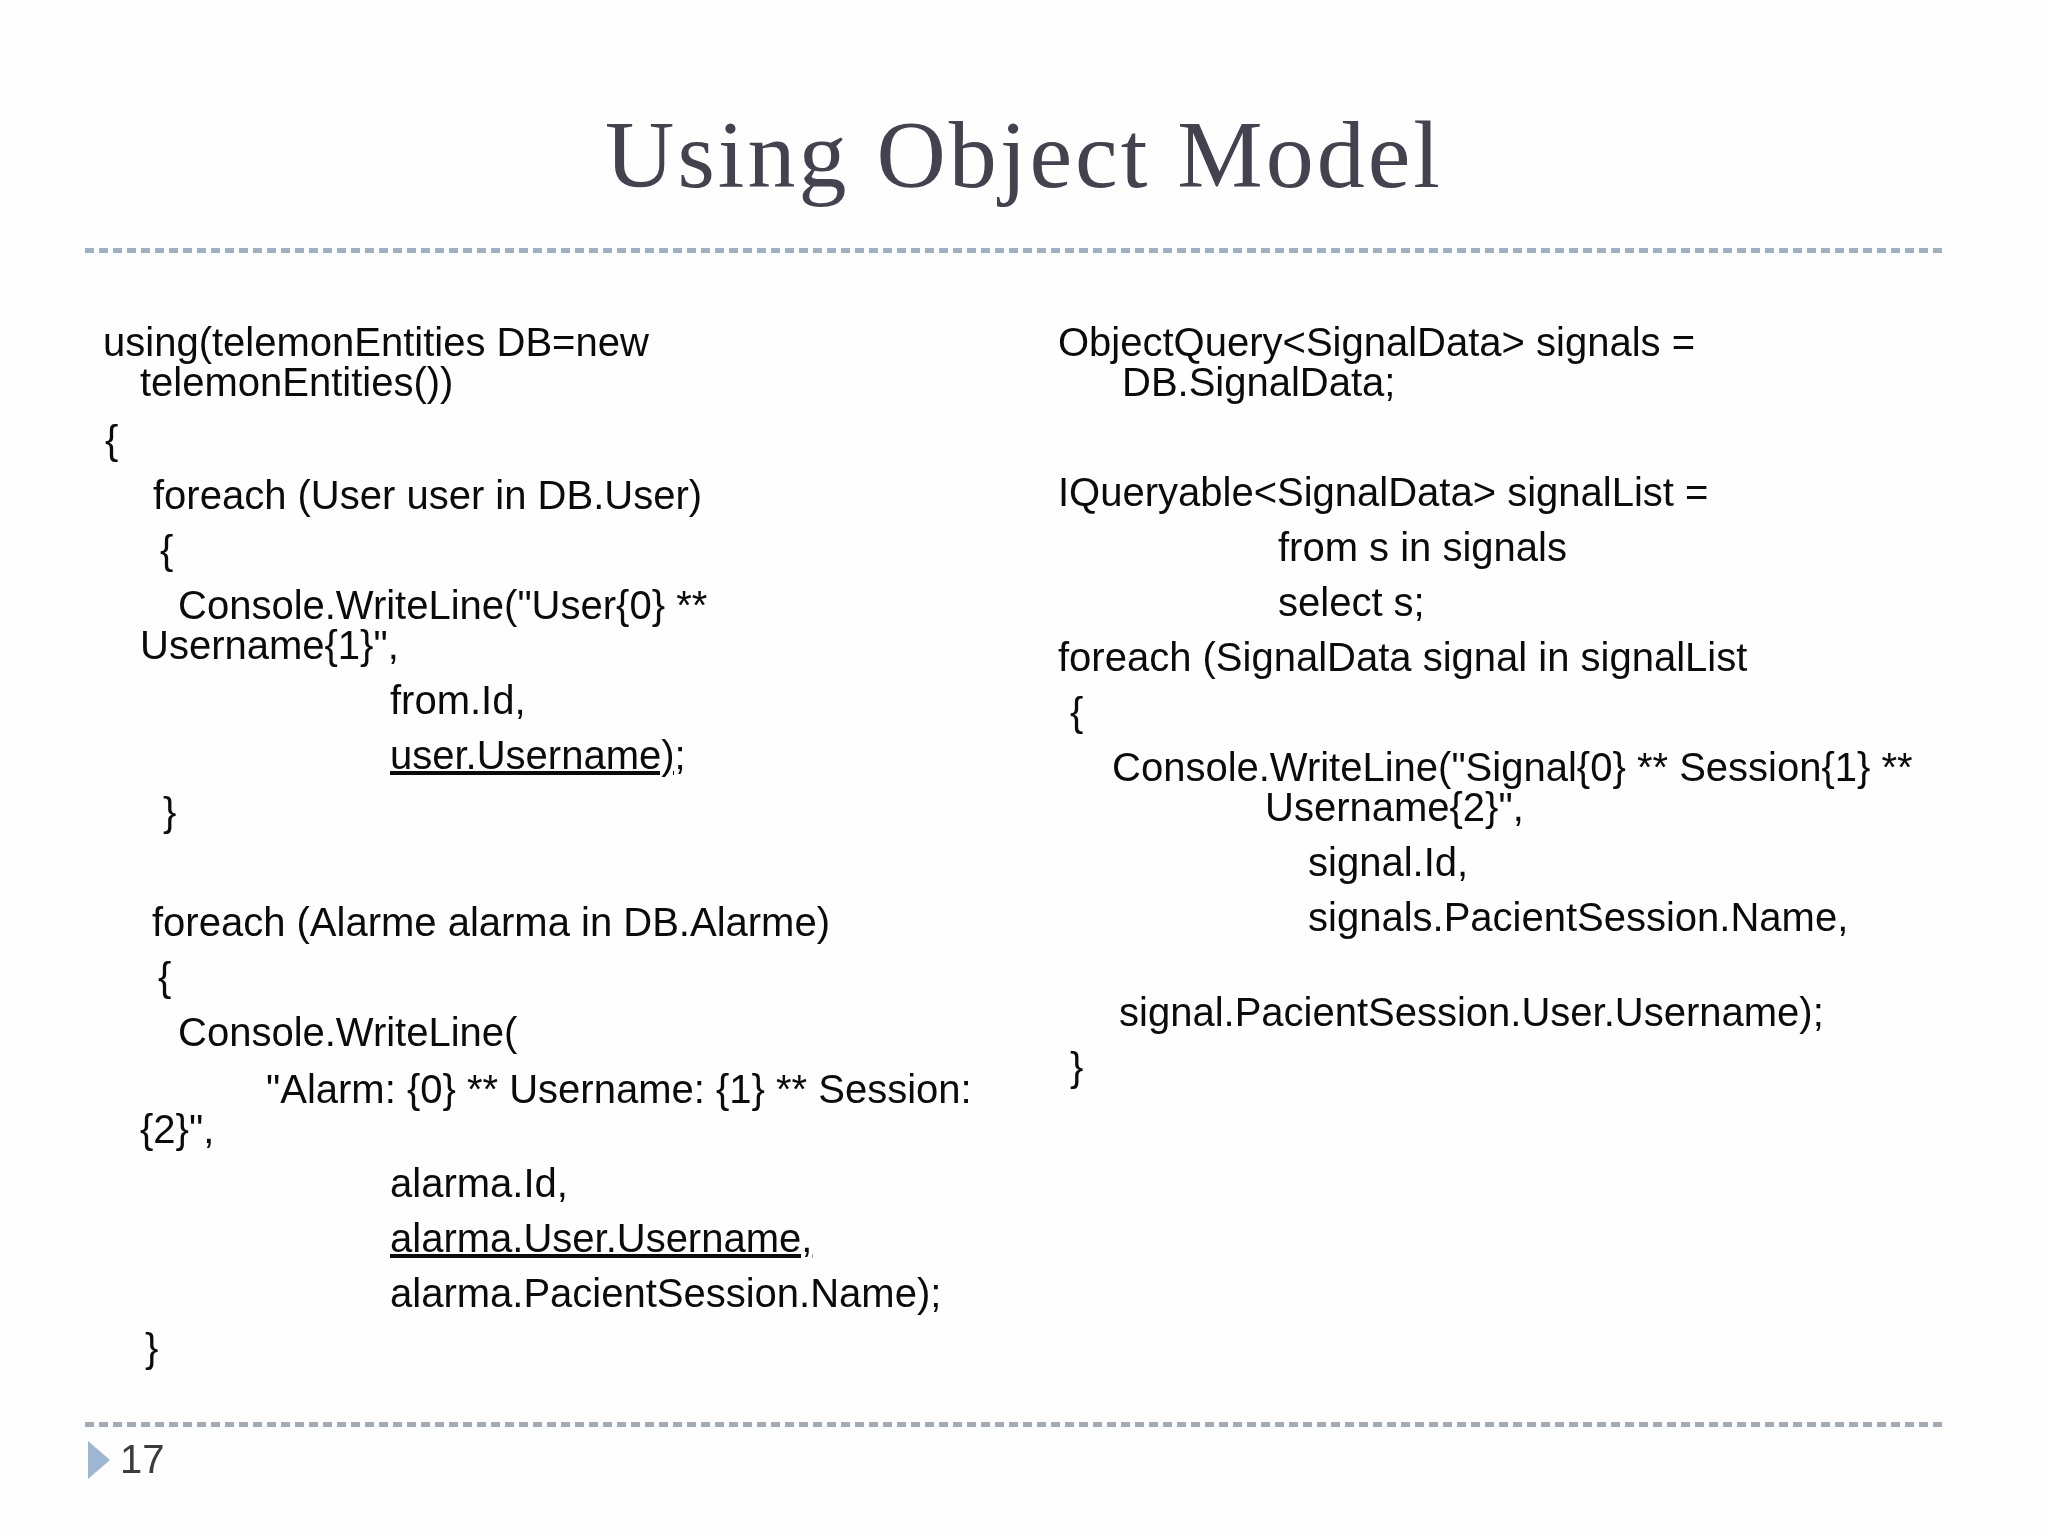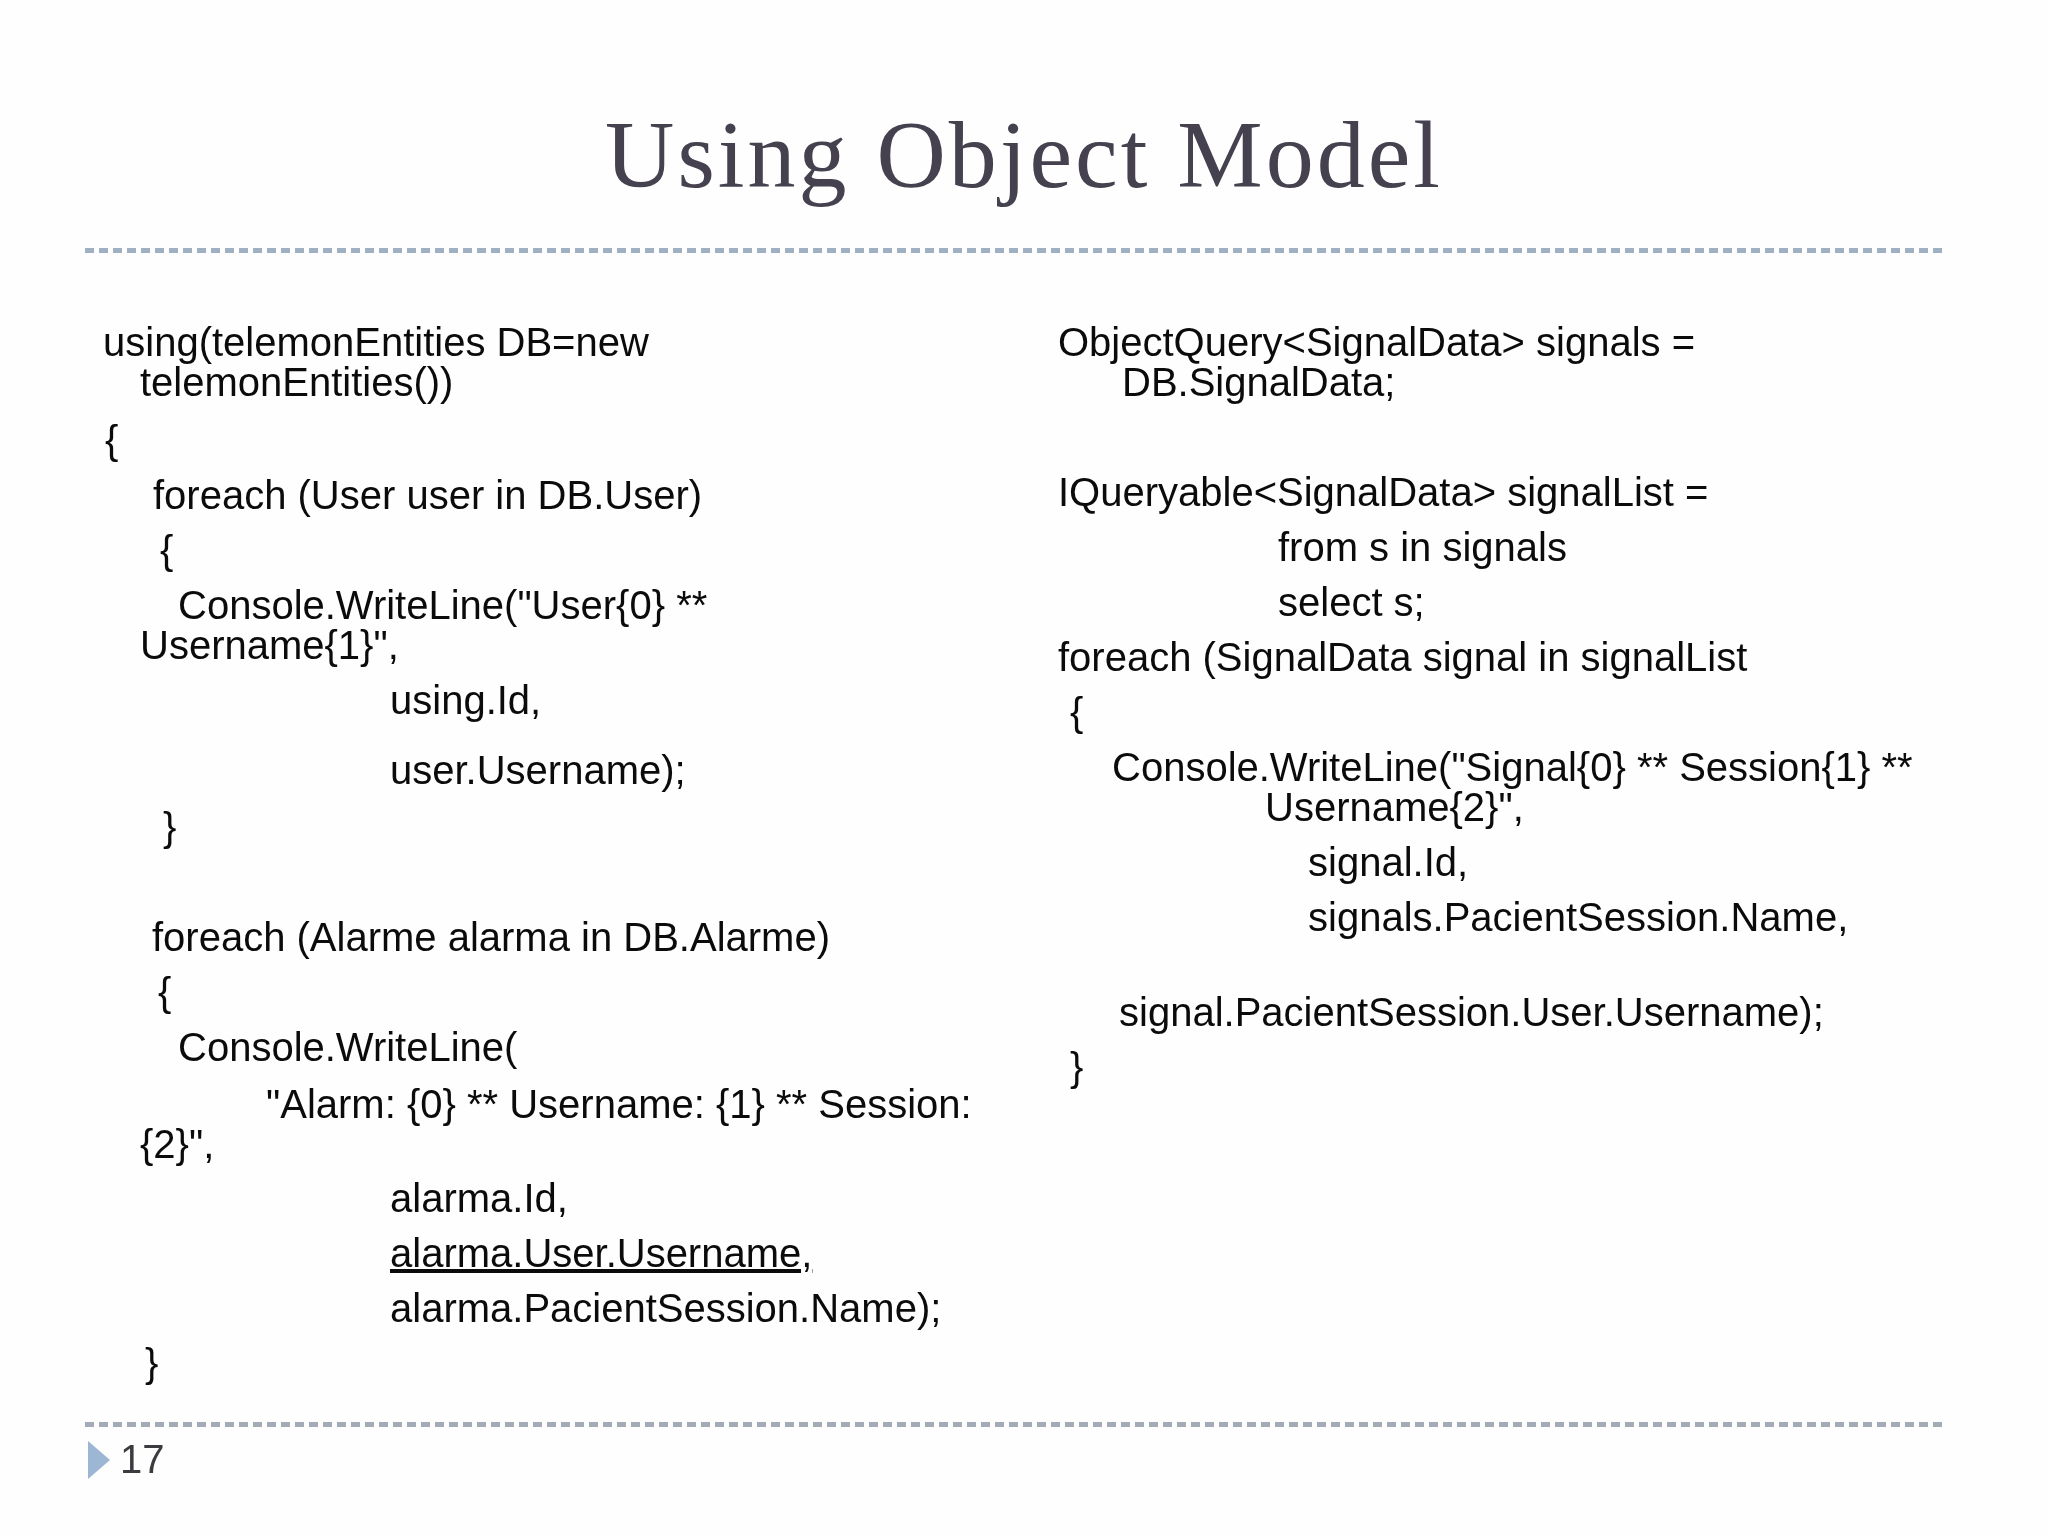--- a/index.html
+++ b/index.html
@@ -69,22 +69,22 @@
   <div class="dashed-divider top"></div>
 
   <div class="code-column left">
       <div class="code-line" style="margin-left: 8px; margin-top: 0px;">using(telemonEntities DB=new</div>
       <div class="code-line" style="margin-left: 45px; margin-top: 0px;">telemonEntities())</div>
       <div class="code-line" style="margin-left: 10px; margin-top: 18px;">{</div>
       <div class="code-line" style="margin-left: 58px; margin-top: 15px;">foreach (User user in DB.User)</div>
       <div class="code-line" style="margin-left: 65px; margin-top: 15px;">{</div>
       <div class="code-line" style="margin-left: 83px; margin-top: 15px;">Console.WriteLine("User{0} **</div>
       <div class="code-line" style="margin-left: 45px; margin-top: 0px;">Username{1}",</div>
-      <div class="code-line" style="margin-left: 295px; margin-top: 15px;">using.Id,</div>
-      <div class="code-line" style="margin-left: 295px; margin-top: 30px;">user.Username);</div>
+      <div class="code-line" style="margin-left: 295px; margin-top: 15px;">from.Id,</div>
+      <div class="code-line" style="margin-left: 295px; margin-top: 15px; text-decoration: underline;">user.Username);</div>
       <div class="code-line" style="margin-left: 68px; margin-top: 17px;">}</div>
       <div class="code-line" style="margin-left: 57px; margin-top: 70px;">foreach (Alarme alarma in DB.Alarme)</div>
       <div class="code-line" style="margin-left: 63px; margin-top: 15px;">{</div>
       <div class="code-line" style="margin-left: 83px; margin-top: 15px;">Console.WriteLine(</div>
       <div class="code-line" style="margin-left: 171px; margin-top: 17px;">"Alarm: {0} ** Username: {1} ** Session:</div>
       <div class="code-line" style="margin-left: 45px; margin-top: 0px;">{2}",</div>
       <div class="code-line" style="margin-left: 295px; margin-top: 14px;">alarma.Id,</div>
       <div class="code-line" style="margin-left: 295px; margin-top: 15px; text-decoration: underline;">alarma.User.Username,</div>
       <div class="code-line" style="margin-left: 295px; margin-top: 15px;">alarma.PacientSession.Name);</div>
       <div class="code-line" style="margin-left: 50px; margin-top: 15px;">}</div>

